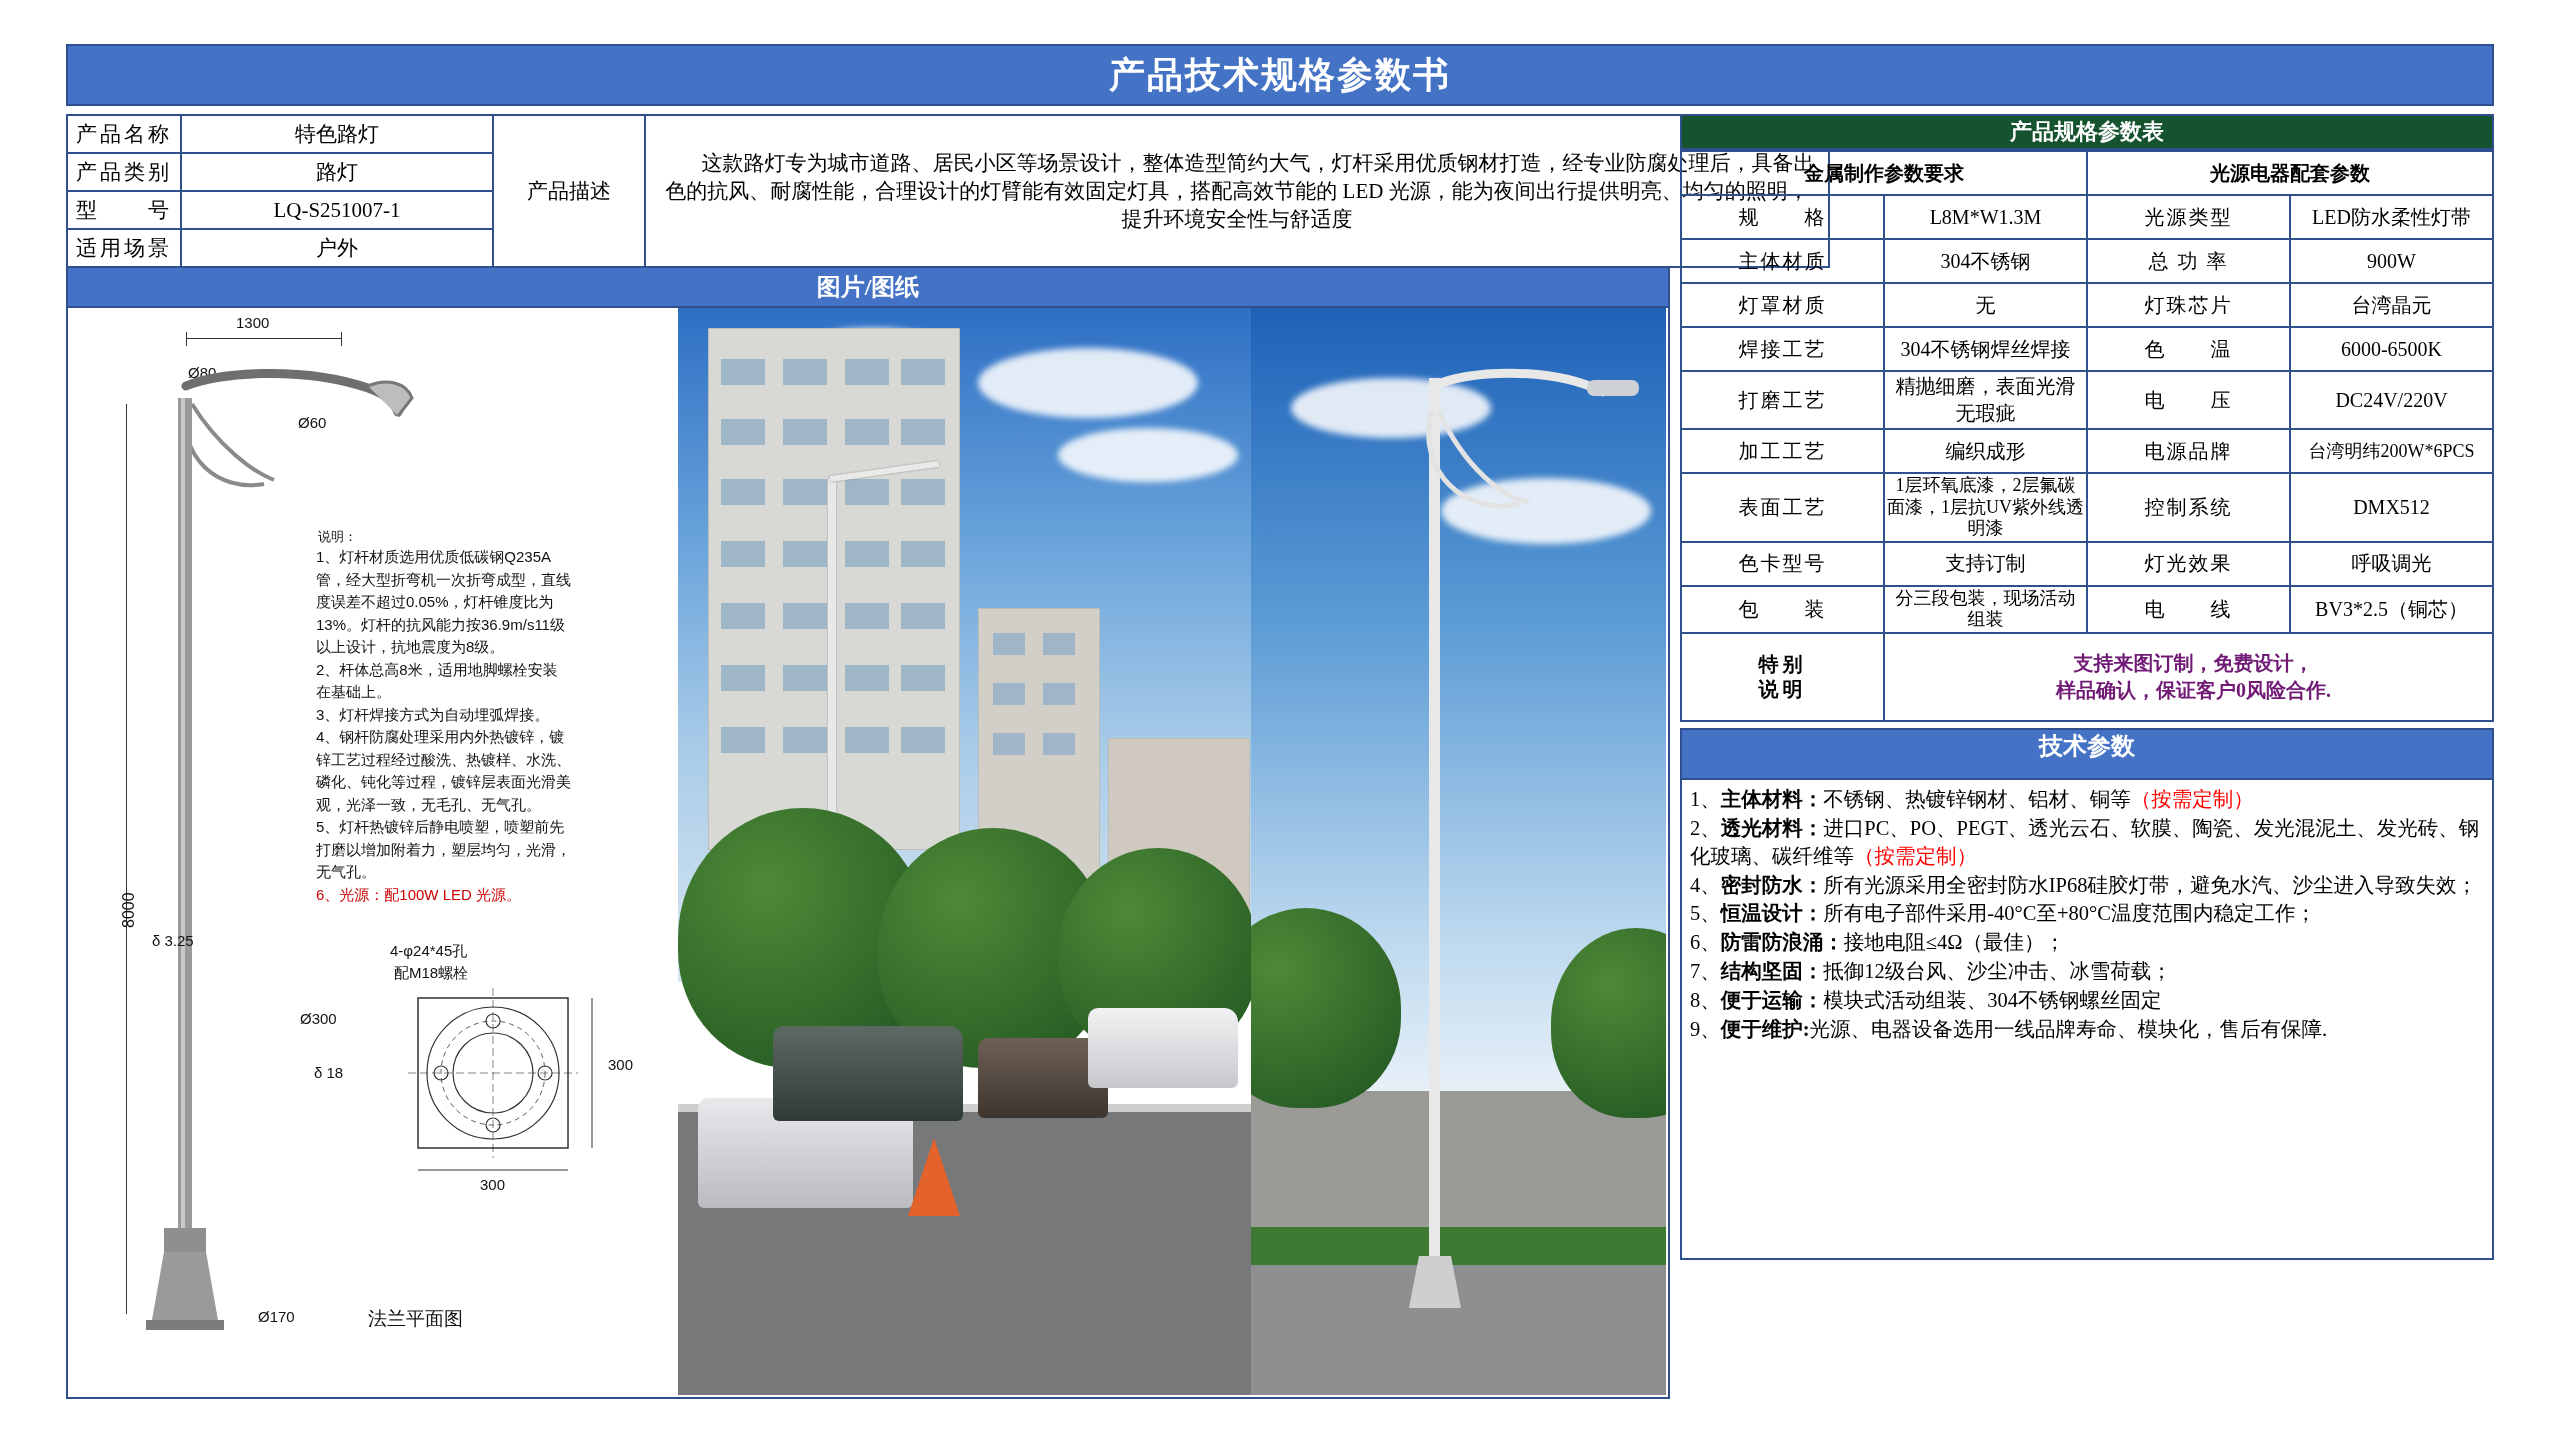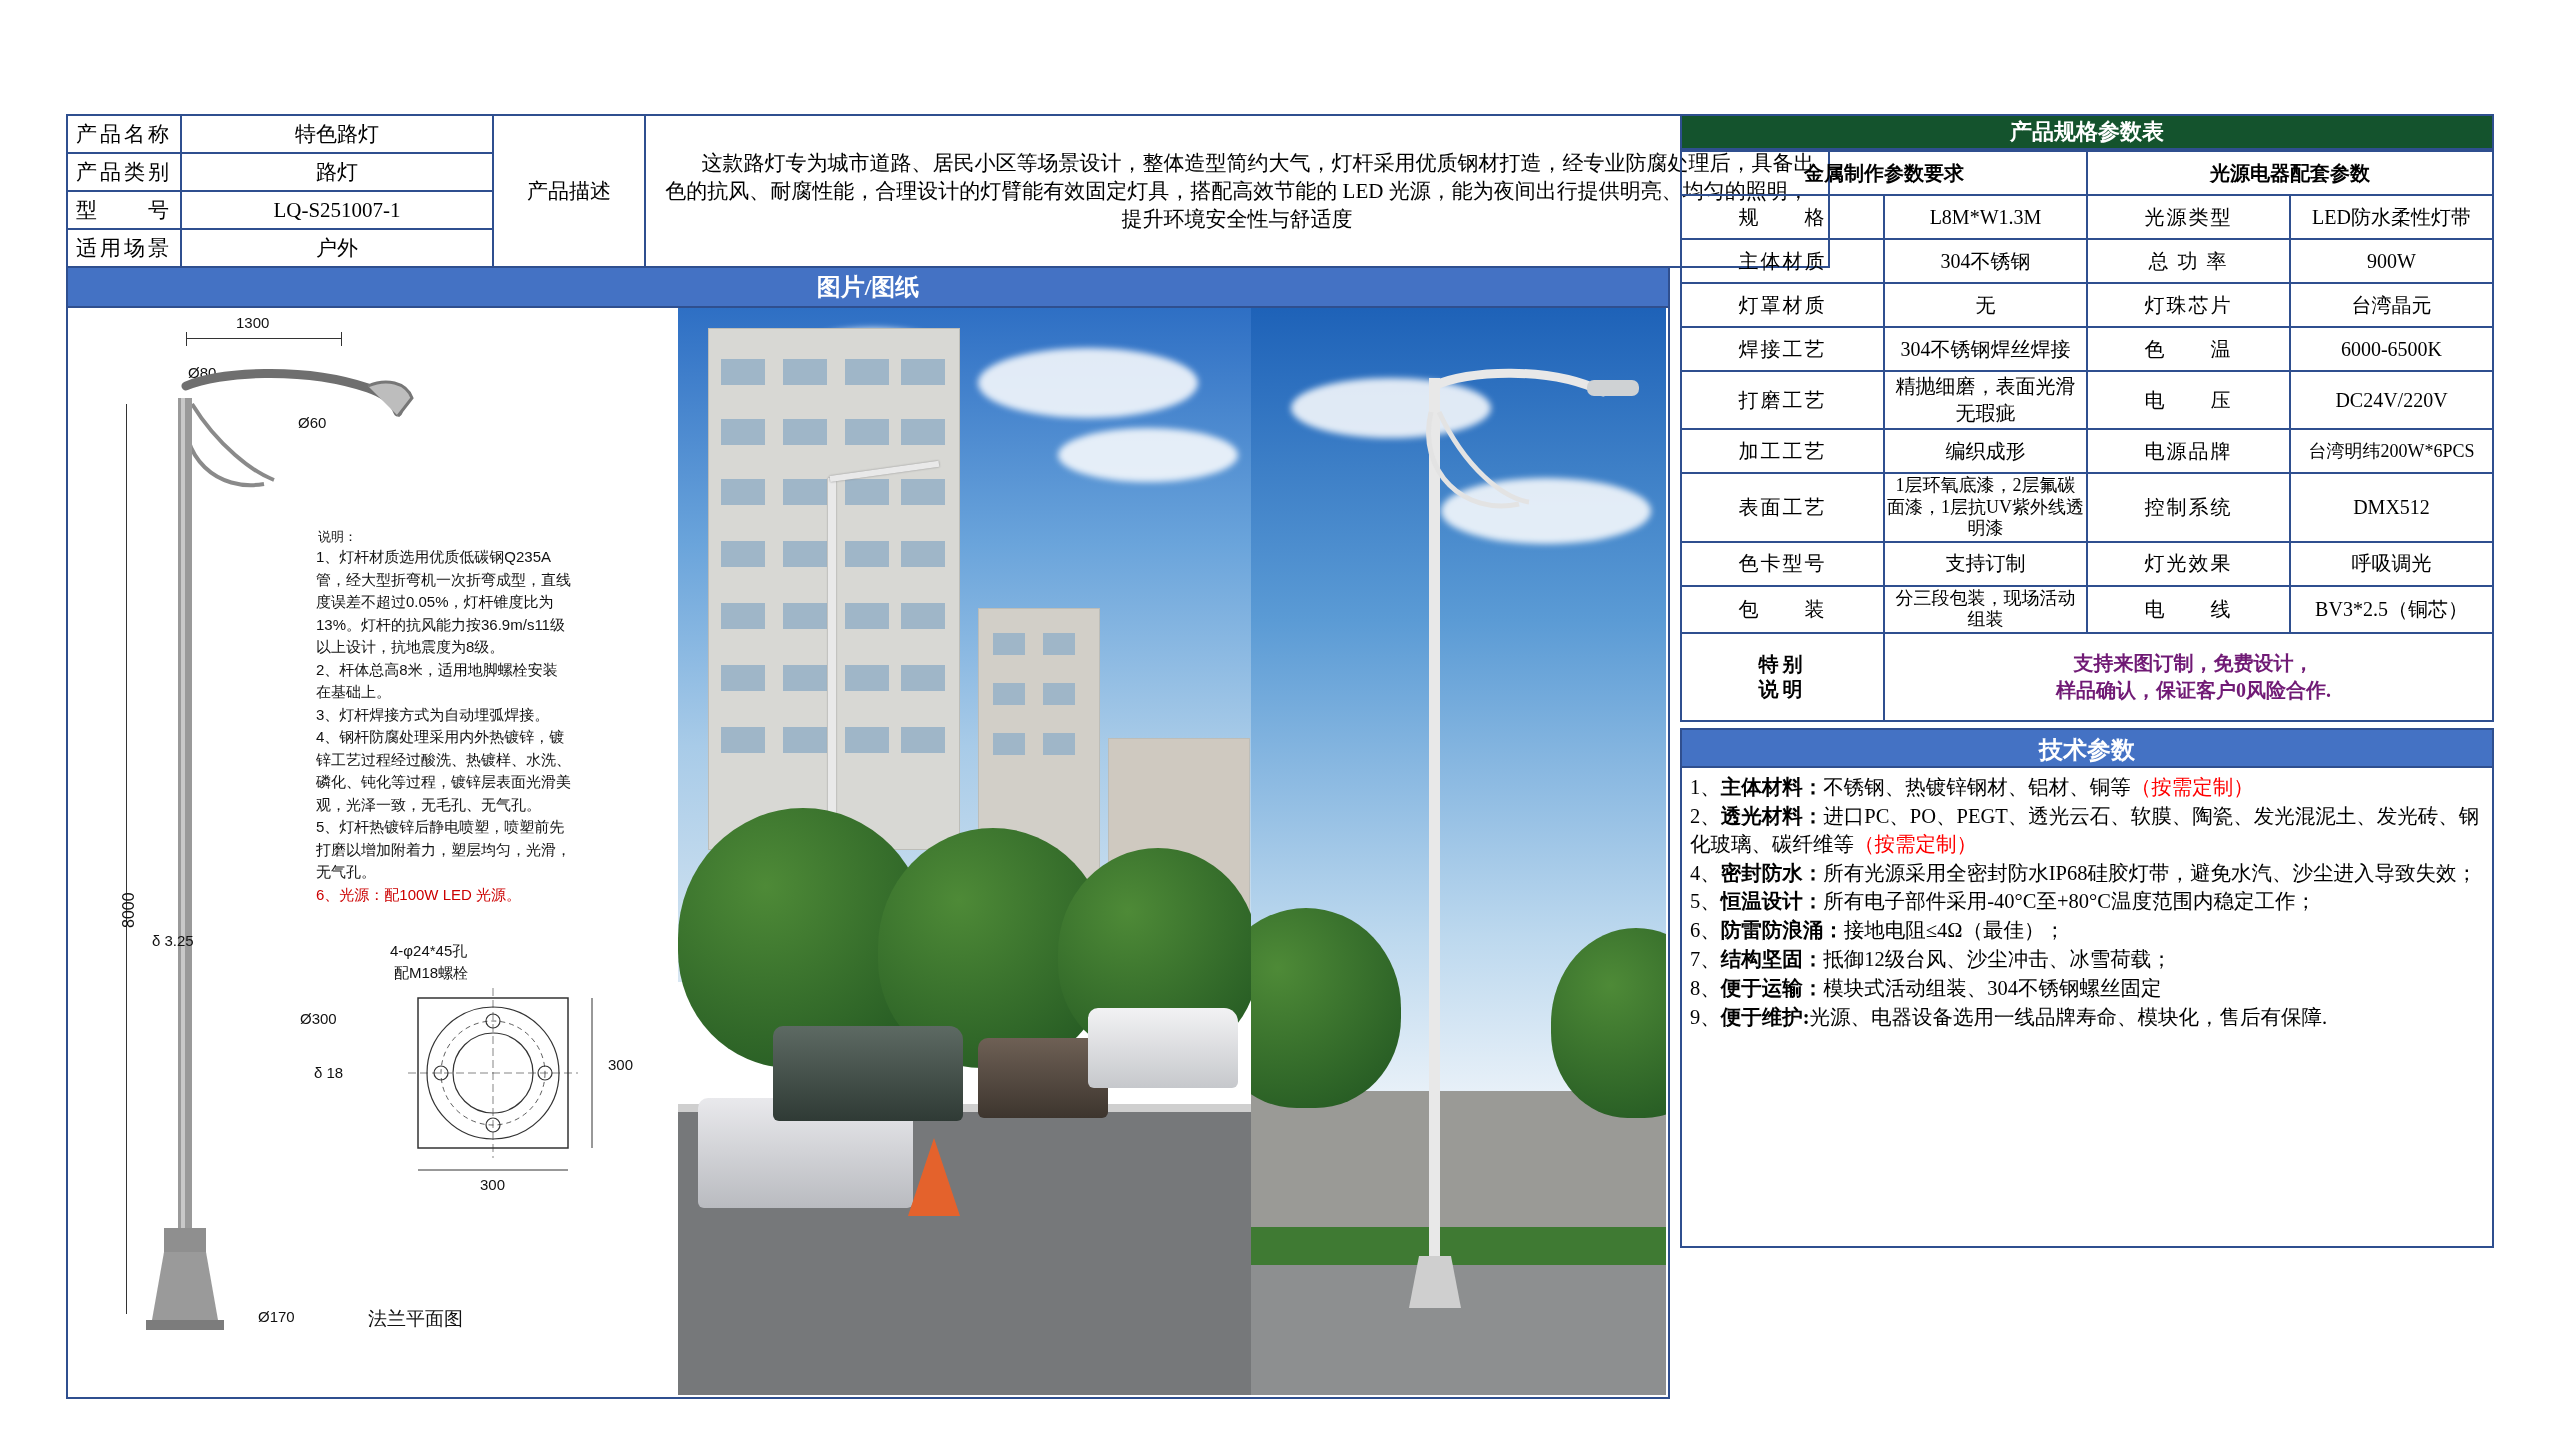--- a/index.html
+++ b/index.html
@@ -24,21 +24,21 @@
   .spec-table{width:814px;border-collapse:collapse;table-layout:fixed;}
   .spec-table td{border:2px solid #2f4f8f;font-size:20px;text-align:center;vertical-align:middle;height:40px;padding:1px 2px;}
   .sub-head{font-weight:bold;font-size:21px;}
   .k{width:108px;letter-spacing:2px;}
   .v{width:290px;}
   .k2{width:110px;letter-spacing:2px;}
   .v2{width:290px;}
   .special-k{font-size:22px;letter-spacing:4px;font-weight:bold;}
   .special-v{color:#701a75;font-size:27px;font-weight:bold;line-height:1.35;text-align:left;padding-left:12px !important;}
 
-  .tech-head{margin-top:6px;height:40px;background:#4472C4;border:2px solid #2f4f8f;box-sizing:border-box;color:#fff;display:flex;align-items:flex-end;justify-content:center;font-size:24px;font-weight:bold;}
+  .tech-head{margin-top:6px;height:52px;background:#4472C4;border:2px solid #2f4f8f;box-sizing:border-box;color:#fff;display:flex;align-items:flex-start;justify-content:center;font-size:24px;font-weight:bold;}
   .tech-body{border:2px solid #2f4f8f;border-top:none;box-sizing:border-box;width:814px;height:480px;padding:6px 8px 0 8px;font-size:20.5px;line-height:1.36;}
   .tech-body p{margin:0 0 1px 0;}
   .tech-body b{font-weight:bold;}
   .red{color:#FF0000;}
 
   
   .img-head{position:absolute;left:0;top:222px;width:1604px;height:42px;background:#4472C4;border:2px solid #2f4f8f;box-sizing:border-box;color:#fff;display:flex;align-items:center;justify-content:center;font-size:24px;font-weight:bold;}
   .img-body{position:absolute;left:0;top:264px;width:1604px;height:1091px;border:2px solid #2f4f8f;border-top:none;box-sizing:border-box;display:flex;background:#fff;}
 
   .drawing{position:relative;width:610px;height:1087px;background:#fff;overflow:hidden;}
@@ -66,20 +66,23 @@
   .sky2{position:absolute;left:0;top:0;width:100%;height:72%;background:linear-gradient(#1e62b8 0%,#5b9bd5 40%,#bcd8ee 80%,#e7f0f8 100%);}
   .ground2{position:absolute;left:0;bottom:0;width:100%;height:28%;background:#9a9a96;}
   .grass{position:absolute;background:#3f7a33;}
 </style>
 </head>
 <body>
 
 <div class="page">
  <div class="sheet">
 
+  <div class="title-bar">
+    <span>产品技术规格参数书</span>
+  </div>
 
   <table class="info-table">
     <tbody>
           <tr>
       <td class="lbl">产品名称</td>
       <td class="val">特色路灯</td>
       <td class="desc-lbl" rowspan="4">产品描述</td>
       <td class="desc-box" rowspan="4">这款路灯专为城市道路、居民小区等场景设计，整体造型简约大气，灯杆采用优质钢材打造，经专业防腐处理后，具备出色的抗风、耐腐性能，合理设计的灯臂能有效固定灯具，搭配高效节能的 LED 光源，能为夜间出行提供明亮、均匀的照明，提升环境安全性与舒适度</td>
     </tr>
     <tr>

